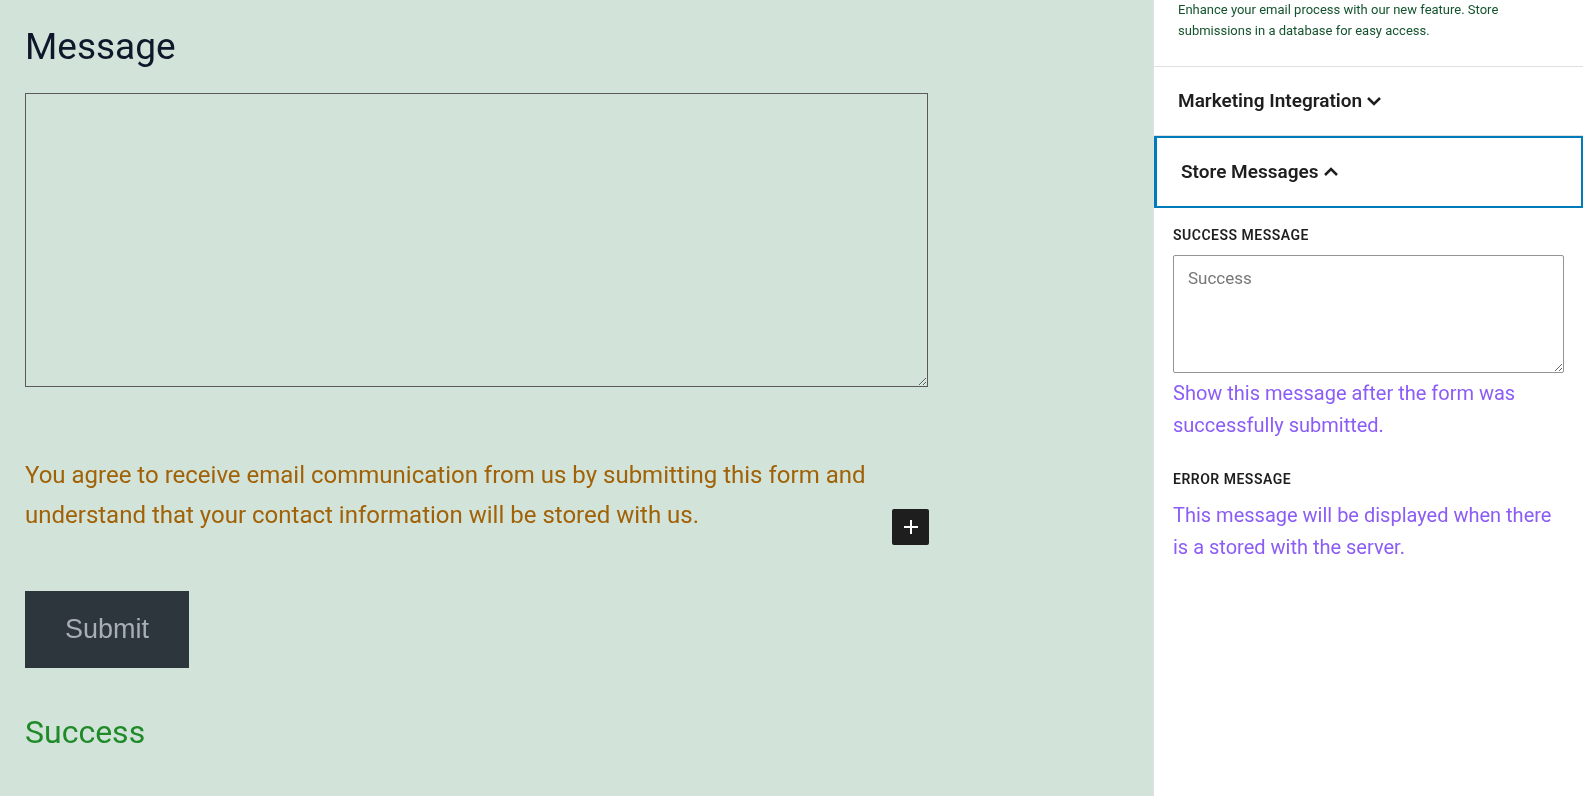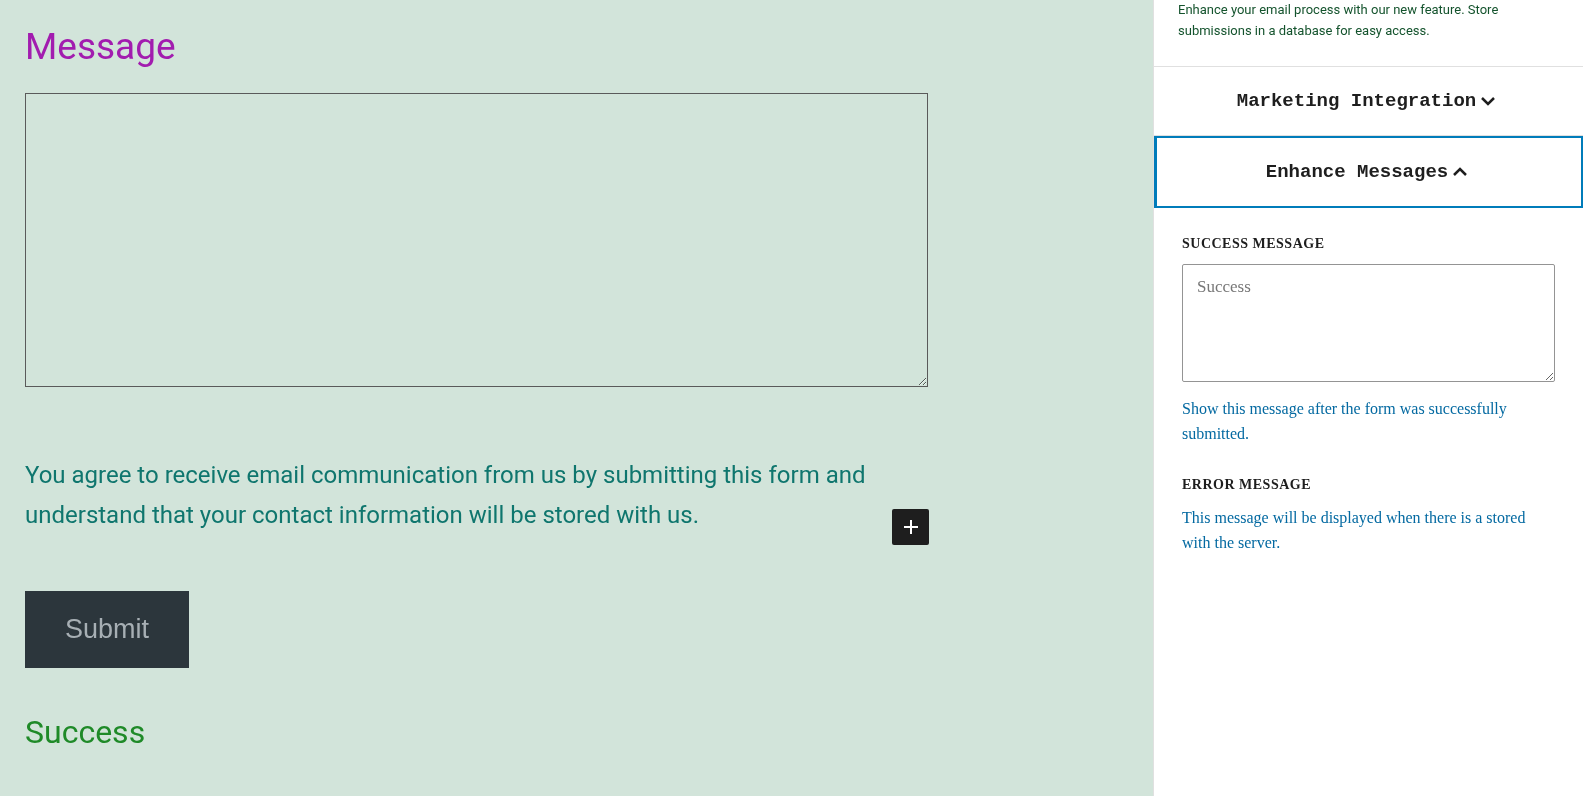--- a/index.html
+++ b/index.html
@@ -27,36 +27,36 @@
     .editor-area::-webkit-scrollbar-track {
       background: #d2e4da;
     }
     .editor-area::-webkit-scrollbar-thumb {
       background: #a8a8a8;
       border-radius: 8px;
     }
     .message-label {
       font-size: 37px;
       font-weight: 400;
-      color: #a21caf;
+      color: #0f172a;
       margin-bottom: 25px;
     }
     .message-textarea {
       width: 903px;
       height: 294px;
       background-color: #d2e4da;
       border: 1px solid #5a5a5a;
       resize: both;
       padding: 10px;
       font-size: 16px;
       font-family: inherit;
     }
     .consent-text {
       font-size: 24px;
-      color: #0f766e;
+      color: #a16207;
       line-height: 1.65;
       margin-top: 65px;
       max-width: 900px;
     }
     .add-block-button {
       position: absolute;
       top: 509px;
       left: 892px;
       width: 37px;
       height: 36px;
@@ -99,43 +99,41 @@
     }
     .sidebar-top-text {
       padding: 0 24px 24px 24px;
       font-size: 13px;
       color: #14532d;
       line-height: 1.6;
       border-bottom: 1px solid #e0e0e0;
     }
     .panel-header {
       display: flex;
-      justify-content: center;
+      justify-content: flex-start;
       align-items: center;
       padding: 22px 24px;
       border-bottom: 1px solid #e0e0e0;
       cursor: pointer;
-      font-family: Liberation Mono, monospace;
     }
     .panel-header-title {
       font-size: 19px;
       font-weight: 600;
       color: #1e1e1e;
     }
     .panel-header.active {
       border: 2px solid #007cba;
       border-left: 3px solid #007cba;
     }
     .chevron-icon {
       width: 24px;
       height: 24px;
     }
     .panel-body {
-      padding: 28px;
-      font-family: Liberation Serif, serif;
+      padding: 19px;
     }
     .field-label {
       font-size: 14px;
       font-weight: 600;
       color: #1e1e1e;
       letter-spacing: 0.5px;
       margin-bottom: 12px;
       text-transform: uppercase;
     }
     .textarea-sidebar {
@@ -143,24 +141,24 @@
       height: 118px;
       border: 1px solid #949494;
       padding: 12px 14px;
       font-size: 17px;
       color: #777;
       font-family: inherit;
       resize: both;
       border-radius: 2px;
     }
     .field-description {
-      font-size: 16px;
-      color: #0369a1;
+      font-size: 20px;
+      color: #8b5cf6;
       line-height: 1.6;
-      margin-top: 10px;
+      margin-top: 0;
       margin-bottom: 30px;
     }
   </style>
 </head>
 <body>
 
 <div class="editor-area">
   <h2 class="message-label">Message</h2>
   <textarea class="message-textarea" style=""></textarea>
   
@@ -182,21 +180,21 @@
   <div class="sidebar-top-text">Enhance your email process with our new feature. Store submissions in a database for easy access.</div>
 
   <div class="panel-header">
     <span class="panel-header-title">Marketing Integration</span>
     <svg class="chevron-icon" viewBox="0 0 24 24" fill="none" stroke="#1e1e1e" stroke-width="2.5">
       <polyline points="6 9 12 15 18 9"></polyline>
     </svg>
   </div>
 
   <div class="panel-header active">
-    <span class="panel-header-title">Enhance Messages</span>
+    <span class="panel-header-title">Store Messages</span>
     <svg class="chevron-icon" viewBox="0 0 24 24" fill="none" stroke="#1e1e1e" stroke-width="2.5">
       <polyline points="6 15 12 9 18 15"></polyline>
     </svg>
   </div>
 
   <div class="panel-body">
     <div class="field-label">SUCCESS MESSAGE</div>
     <textarea class="textarea-sidebar" style="">Success</textarea>
     <div class="field-description">Show this message after the form was successfully submitted.</div>
     

